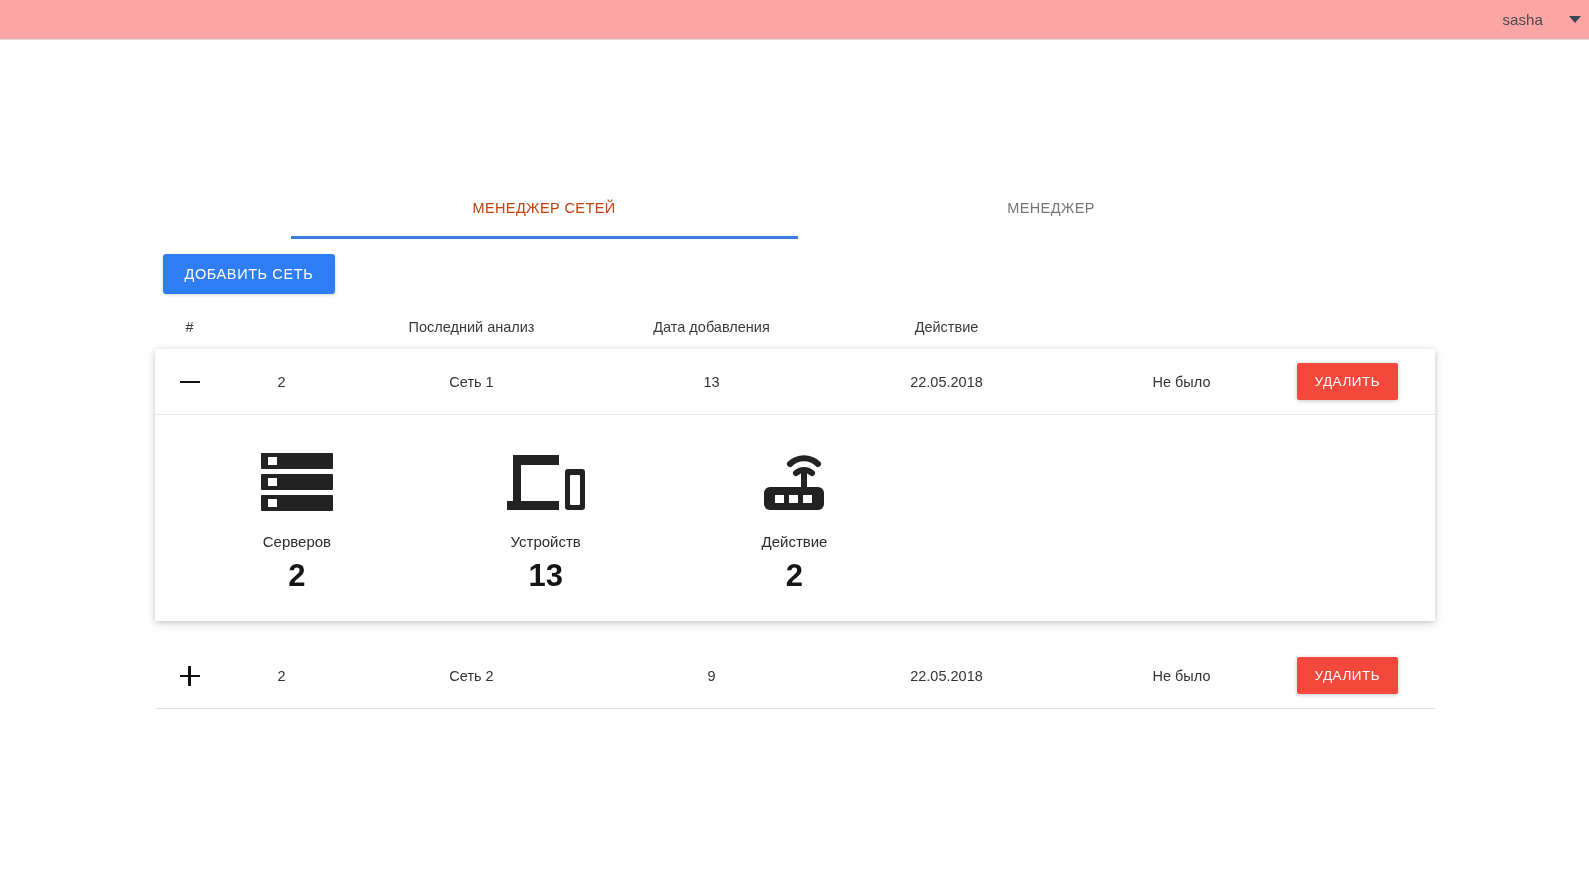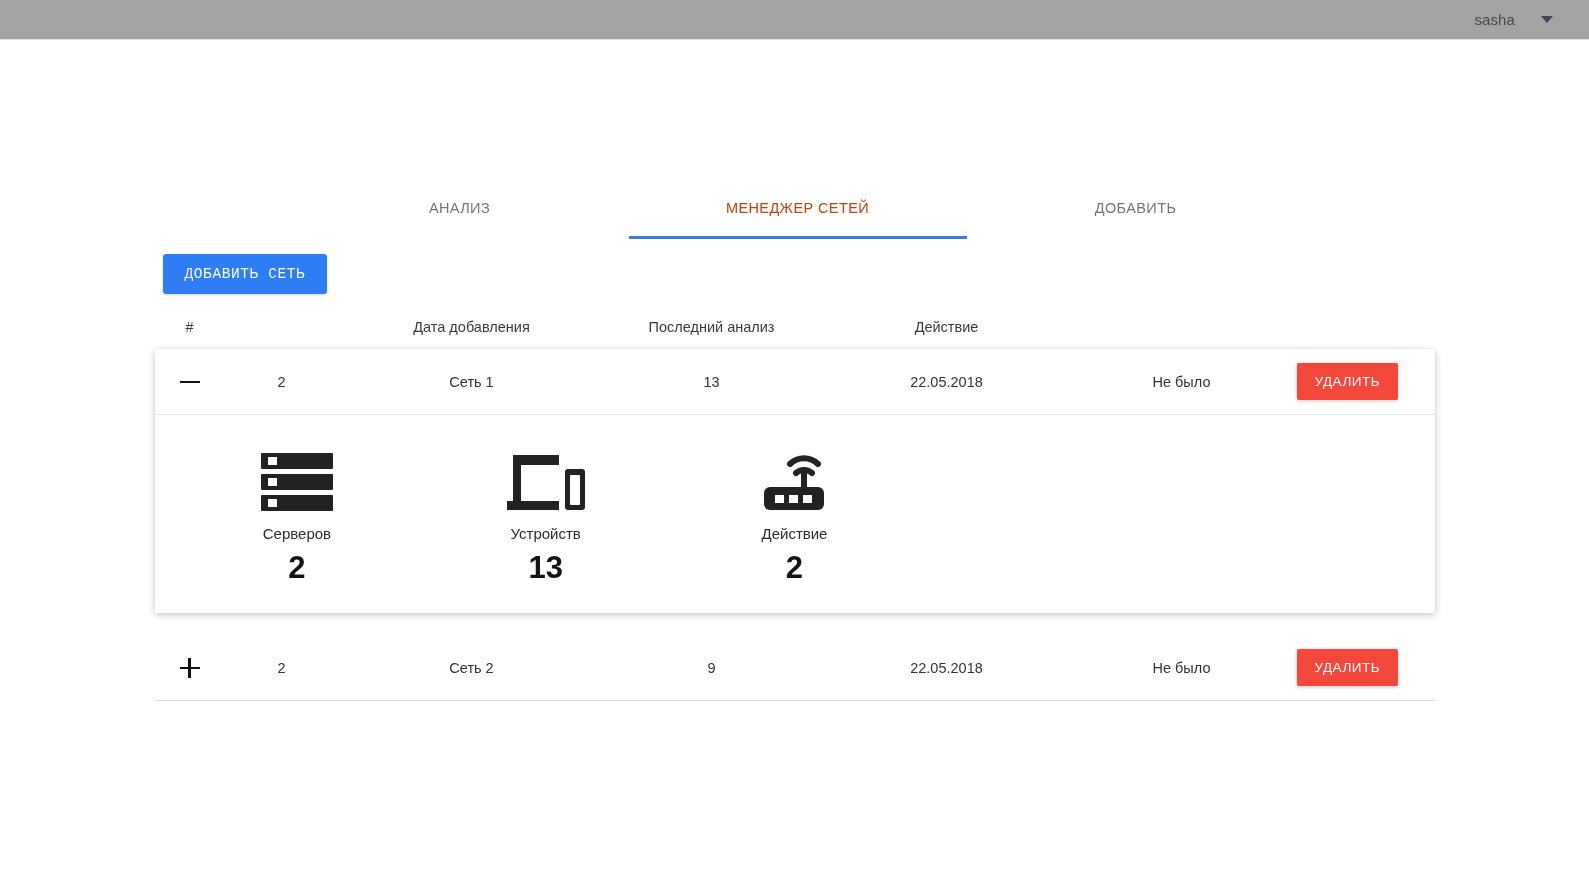--- a/index.html
+++ b/index.html
@@ -11,23 +11,22 @@
     font-family: "Liberation Sans", "DejaVu Sans", sans-serif;
     -webkit-font-smoothing: antialiased;
   }
 
   
   .topbar {
     height: 40px;
     display: flex;
     align-items: center;
     justify-content: flex-end;
-    padding-right: 28px;
     border-bottom: 1px solid #dcdcdc;
-    background: #a3a3a3;
+    background: #fca5a5;
   }
   .user-menu {
     display: flex;
     align-items: center;
     gap: 26px;
     cursor: pointer;
     padding: 4px 8px;
   }
   .user-name {
     font-size: 15px;
@@ -82,21 +81,21 @@
   }
   .btn-add {
     background: #2f7df4;
     color: #ffffff;
     border: none;
     border-radius: 3px;
     font-size: 14.5px;
     letter-spacing: .6px;
     padding: 12px 22px;
     cursor: pointer;
-    font-family: Liberation Mono, monospace;
+    font-family: Liberation Sans, sans-serif;
     box-shadow: 0 1px 3px rgba(0,0,0,.18);
   }
 
   
   .table {
     margin-top: 19px;
   }
   .row-grid {
     display: grid;
     grid-template-columns: 54px 130px 250px 230px 240px 230px 146px;
@@ -183,21 +182,21 @@
     flex-direction: column;
     align-items: center;
   }
   .stat-icon {
     height: 62px;
     display: flex;
     align-items: center;
     justify-content: center;
   }
   .stat-label {
-    margin-top: 12px;
+    margin-top: 20px;
     font-size: 15px;
     color: #2b2b2b;
   }
   .stat-value {
     margin-top: 10px;
     font-size: 31px;
     font-weight: bold;
     color: #141414;
     line-height: 1;
   }
@@ -210,36 +209,35 @@
   <div class="user-menu">
     <span class="user-name">sasha</span>
     <span class="caret"></span>
   </div>
 </div>
 
 <div class="page">
   <div class="container">
 
     <div class="tabs">
-      <button class="tab">АНАЛИЗ</button>
       <button class="tab active">МЕНЕДЖЕР СЕТЕЙ</button>
-      <button class="tab">ДОБАВИТЬ</button>
+      <button class="tab">МЕНЕДЖЕР</button>
     </div>
 
     <div class="toolbar">
       <button class="btn-add">ДОБАВИТЬ СЕТЬ</button>
     </div>
 
     <div class="table">
 
       <div class="row-grid thead">
         <div class="cell">#</div>
         <div class="cell"></div>
+        <div class="cell">Последний анализ</div>
         <div class="cell">Дата добавления</div>
-        <div class="cell">Последний анализ</div>
         <div class="cell">Действие</div>
       </div>
 
       <div class="net-block expanded">
         <div class="row-grid net-row">
           <div class="cell cell-toggle">
             <span class="toggle-icon minus"></span>
           </div>
           <div class="cell">2</div>
           <div class="cell">Сеть 1</div>

